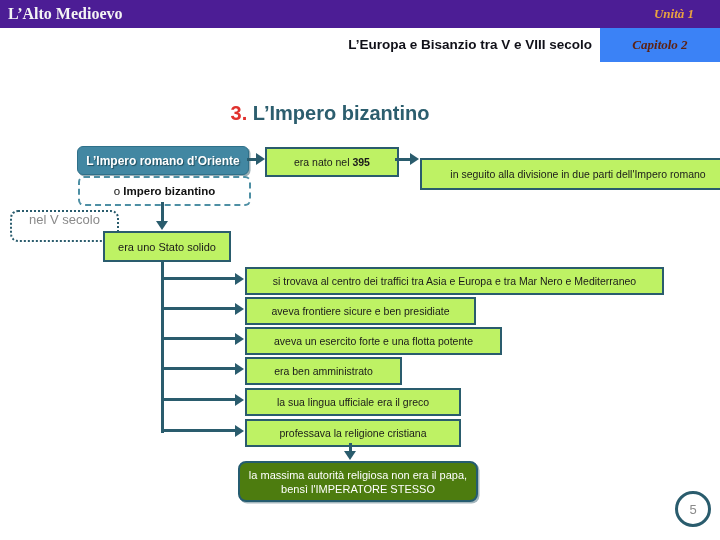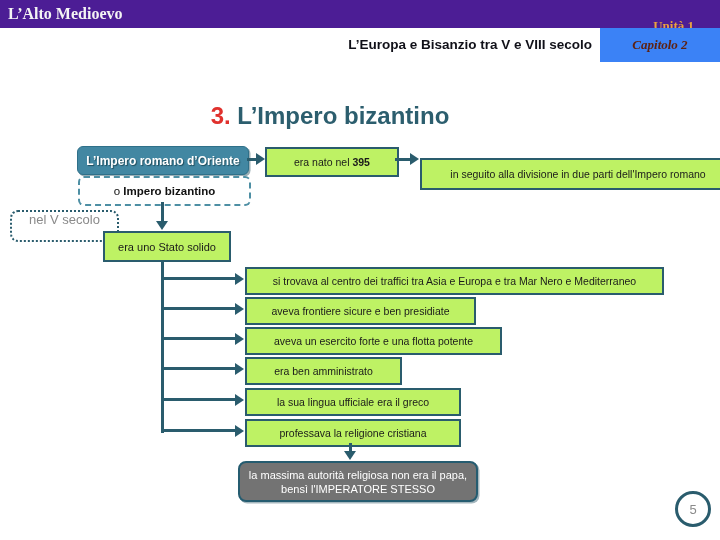--- a/index.html
+++ b/index.html
@@ -3,33 +3,33 @@
 <meta charset="utf-8">
 <style>
   html,body{margin:0;padding:0;background:#fff;}
   .slide{position:relative;width:720px;height:540px;background:#ffffff;overflow:hidden;
          font-family:"Liberation Sans",sans-serif;}
 
   
   .header-bar{position:absolute;left:0;top:0;width:720px;height:28px;background:#4c1d95;}
   .header-title{position:absolute;left:8px;top:0;height:28px;line-height:28px;
                 font-family:"Liberation Serif",serif;font-weight:bold;font-size:16px;color:#F4F4F4;}
-  .unit-label{position:absolute;right:26px;top:12px;height:28px;line-height:28px;
-              font-family:"Liberation Serif",serif;font-weight:bold;
+  .unit-label{position:absolute;right:26px;top:0;height:28px;line-height:28px;
+              font-family:"Liberation Serif",serif;font-weight:bold;font-style:italic;
               font-size:13px;color:#E9A240;}
   .chapter-badge{position:absolute;left:600px;top:28px;width:120px;height:34px;background:#3b82f6;
                  display:flex;align-items:center;justify-content:center;
                  font-family:"Liberation Serif",serif;font-weight:bold;font-style:italic;
                  font-size:13px;color:#5E2212;}
   .subtitle{position:absolute;right:128px;top:28px;height:34px;line-height:34px;
             font-size:13.5px;font-weight:bold;color:#101018;}
 
   
   .page-title{position:absolute;left:0;right:60px;top:102px;text-align:center;
-              font-size:24px;font-weight:bold;}
+              font-size:20px;font-weight:bold;}
   .title-number{color:#E0312D;}
   .title-text{color:#2C5E6E;}
 
   
   .tealbox{position:absolute;background:#4287A2;border:1px solid #2F7089;border-radius:6px;
            box-shadow:1.5px 1.5px 0 rgba(31,76,92,.45);
            display:flex;align-items:center;justify-content:center;color:#fff;text-align:center;}
   .whitebox{position:absolute;background:#bef264;border:2.5px solid #2A5C6D;border-radius:0;
             display:flex;align-items:center;justify-content:center;color:#1a1a1a;
             font-size:10.5px;white-space:nowrap;}
@@ -45,21 +45,21 @@
          border-right:6px solid transparent;border-top:9px solid #2A5C6D;}
 
   .root-box{left:77px;top:146px;width:170px;height:27px;font-size:12px;font-weight:bold;
             text-shadow:1px 1px 1px #1F4C5C;}
   .box-395{left:265px;top:147px;width:130px;height:26px;}
   .box-division{left:420px;top:158px;width:292px;height:28px;padding-left:10px;}
   .box-alias{left:78px;top:176px;width:169px;height:26px;font-size:11.5px;}
   .box-period{left:10px;top:210px;width:105px;height:28px;}
   .box-state{left:103px;top:231px;width:124px;height:27px;z-index:3;font-size:11px;}
   .conclusion-box{left:238px;top:461px;width:224px;height:37px;font-size:11px;line-height:14px;
-                  background:#737373;border:2px solid #255C70;border-radius:8px;
+                  background:#4d7c0f;border:2px solid #255C70;border-radius:8px;
                   box-shadow:1.5px 1.5px 0 rgba(31,76,92,.4);padding:0 6px;}
   .page-badge{position:absolute;left:675px;top:491px;width:30px;height:30px;border:3px solid #2A5C6D;
               border-radius:50%;display:flex;align-items:center;justify-content:center;
               color:#8A8A8A;font-size:13px;background:#fff;}
   .b{font-weight:bold;}
 </style>
 </head>
 <body>
 
 <div class="slide">

